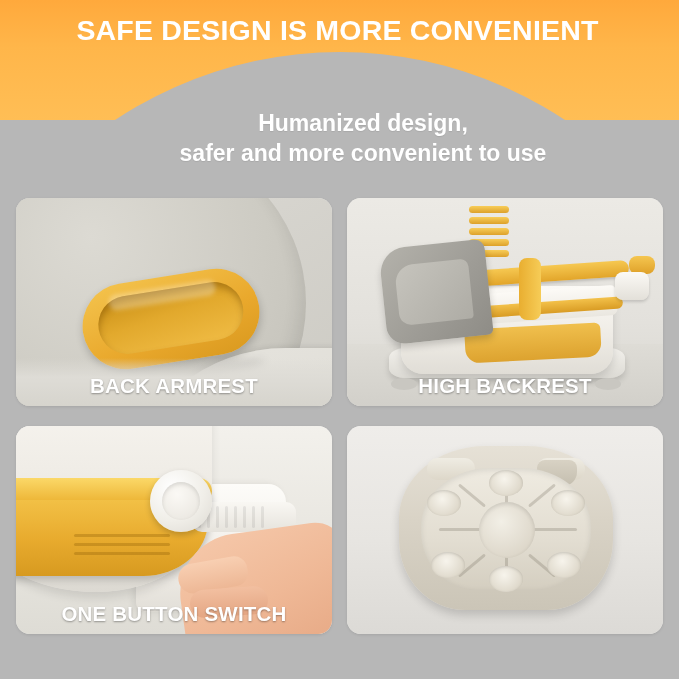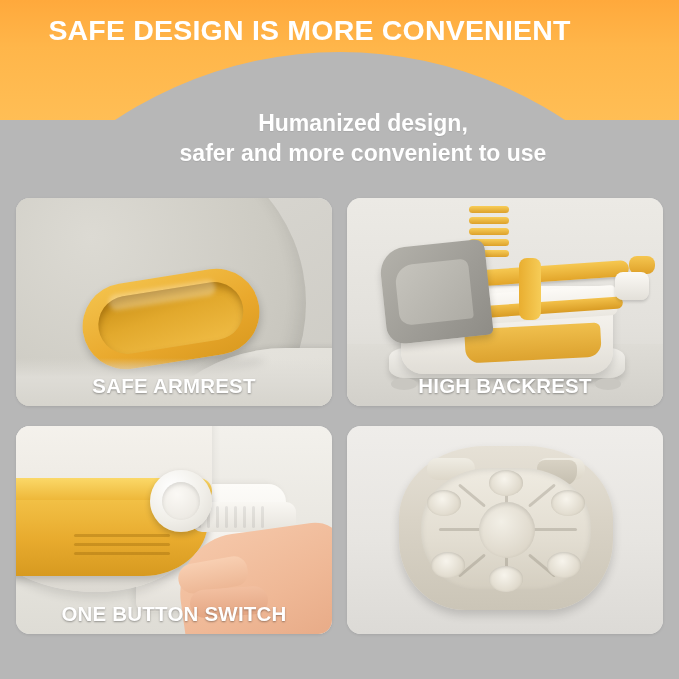--- a/index.html
+++ b/index.html
@@ -34,20 +34,21 @@
     position: absolute;
     left: 0; top: 14px;
     width: 619px;
     text-align: center;
     font-size: 28.5px;
     font-weight: bold;
     color: #ffffff;
     letter-spacing: 0.2px;
     white-space: nowrap;
     font-family: "Liberation Sans", sans-serif;
+    padding-left: 28px;
   }
   
   .banner-curve {
     position: absolute;
     left: -90px;
     top: 52px;
     width: 860px;
     height: 460px;
     background: #b7b7b7;
     border-radius: 50% 50% 0 0 / 100% 100% 0 0;
@@ -390,21 +391,21 @@
         <div class="c1-bg"></div>
         <div class="c1-body"></div>
         <div class="c1-edge"></div>
         <div class="c1-shadowline"></div>
         <div class="c1-handle-outer">
           <div class="c1-handle-inner"></div>
           <div class="c1-handle-gloss"></div>
         </div>
         <div class="c1-bottomstrip"></div>
       </div>
-      <div class="card-label">SAFE ARMREST</div>
+      <div class="card-label">BACK ARMREST</div>
     </div>
 
     <div class="card">
       <div class="card-photo">
         <div class="c2-bg"></div>
         <div class="c2-floor"></div>
         <div class="c2-spring">
           <i style="top:0px;"></i>
             <i style="top:11px;"></i>
             <i style="top:22px;"></i>

